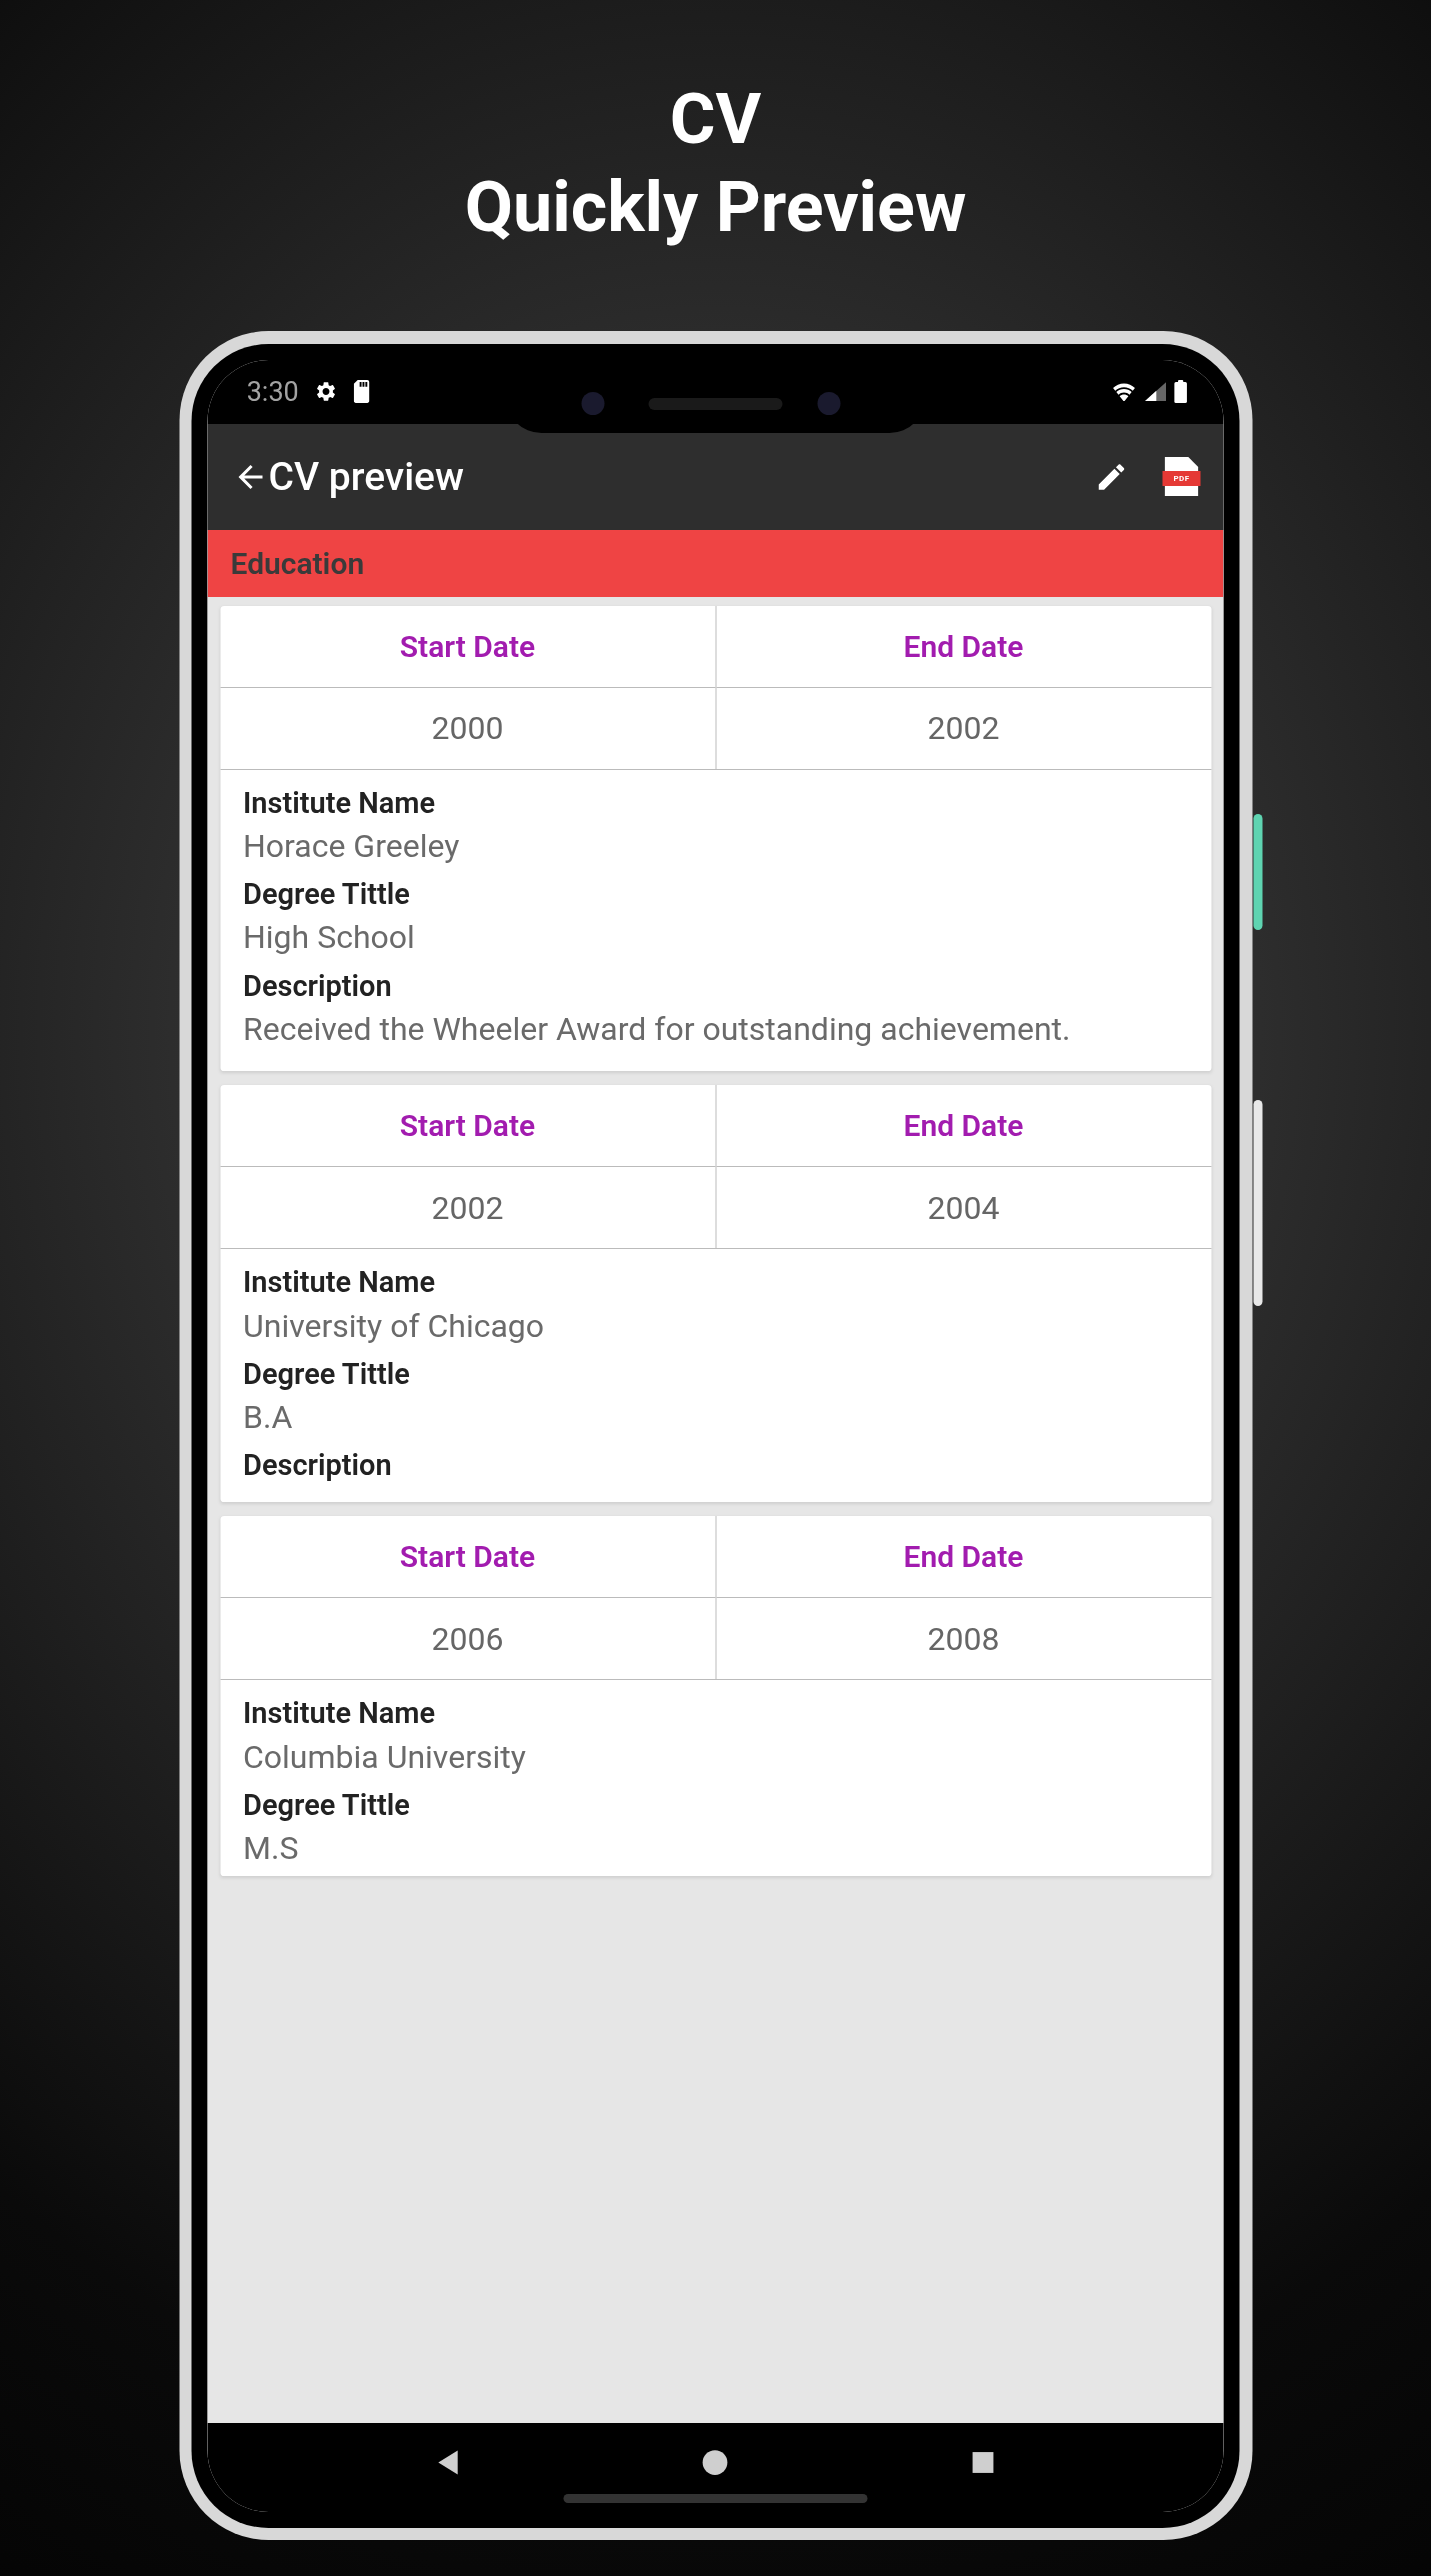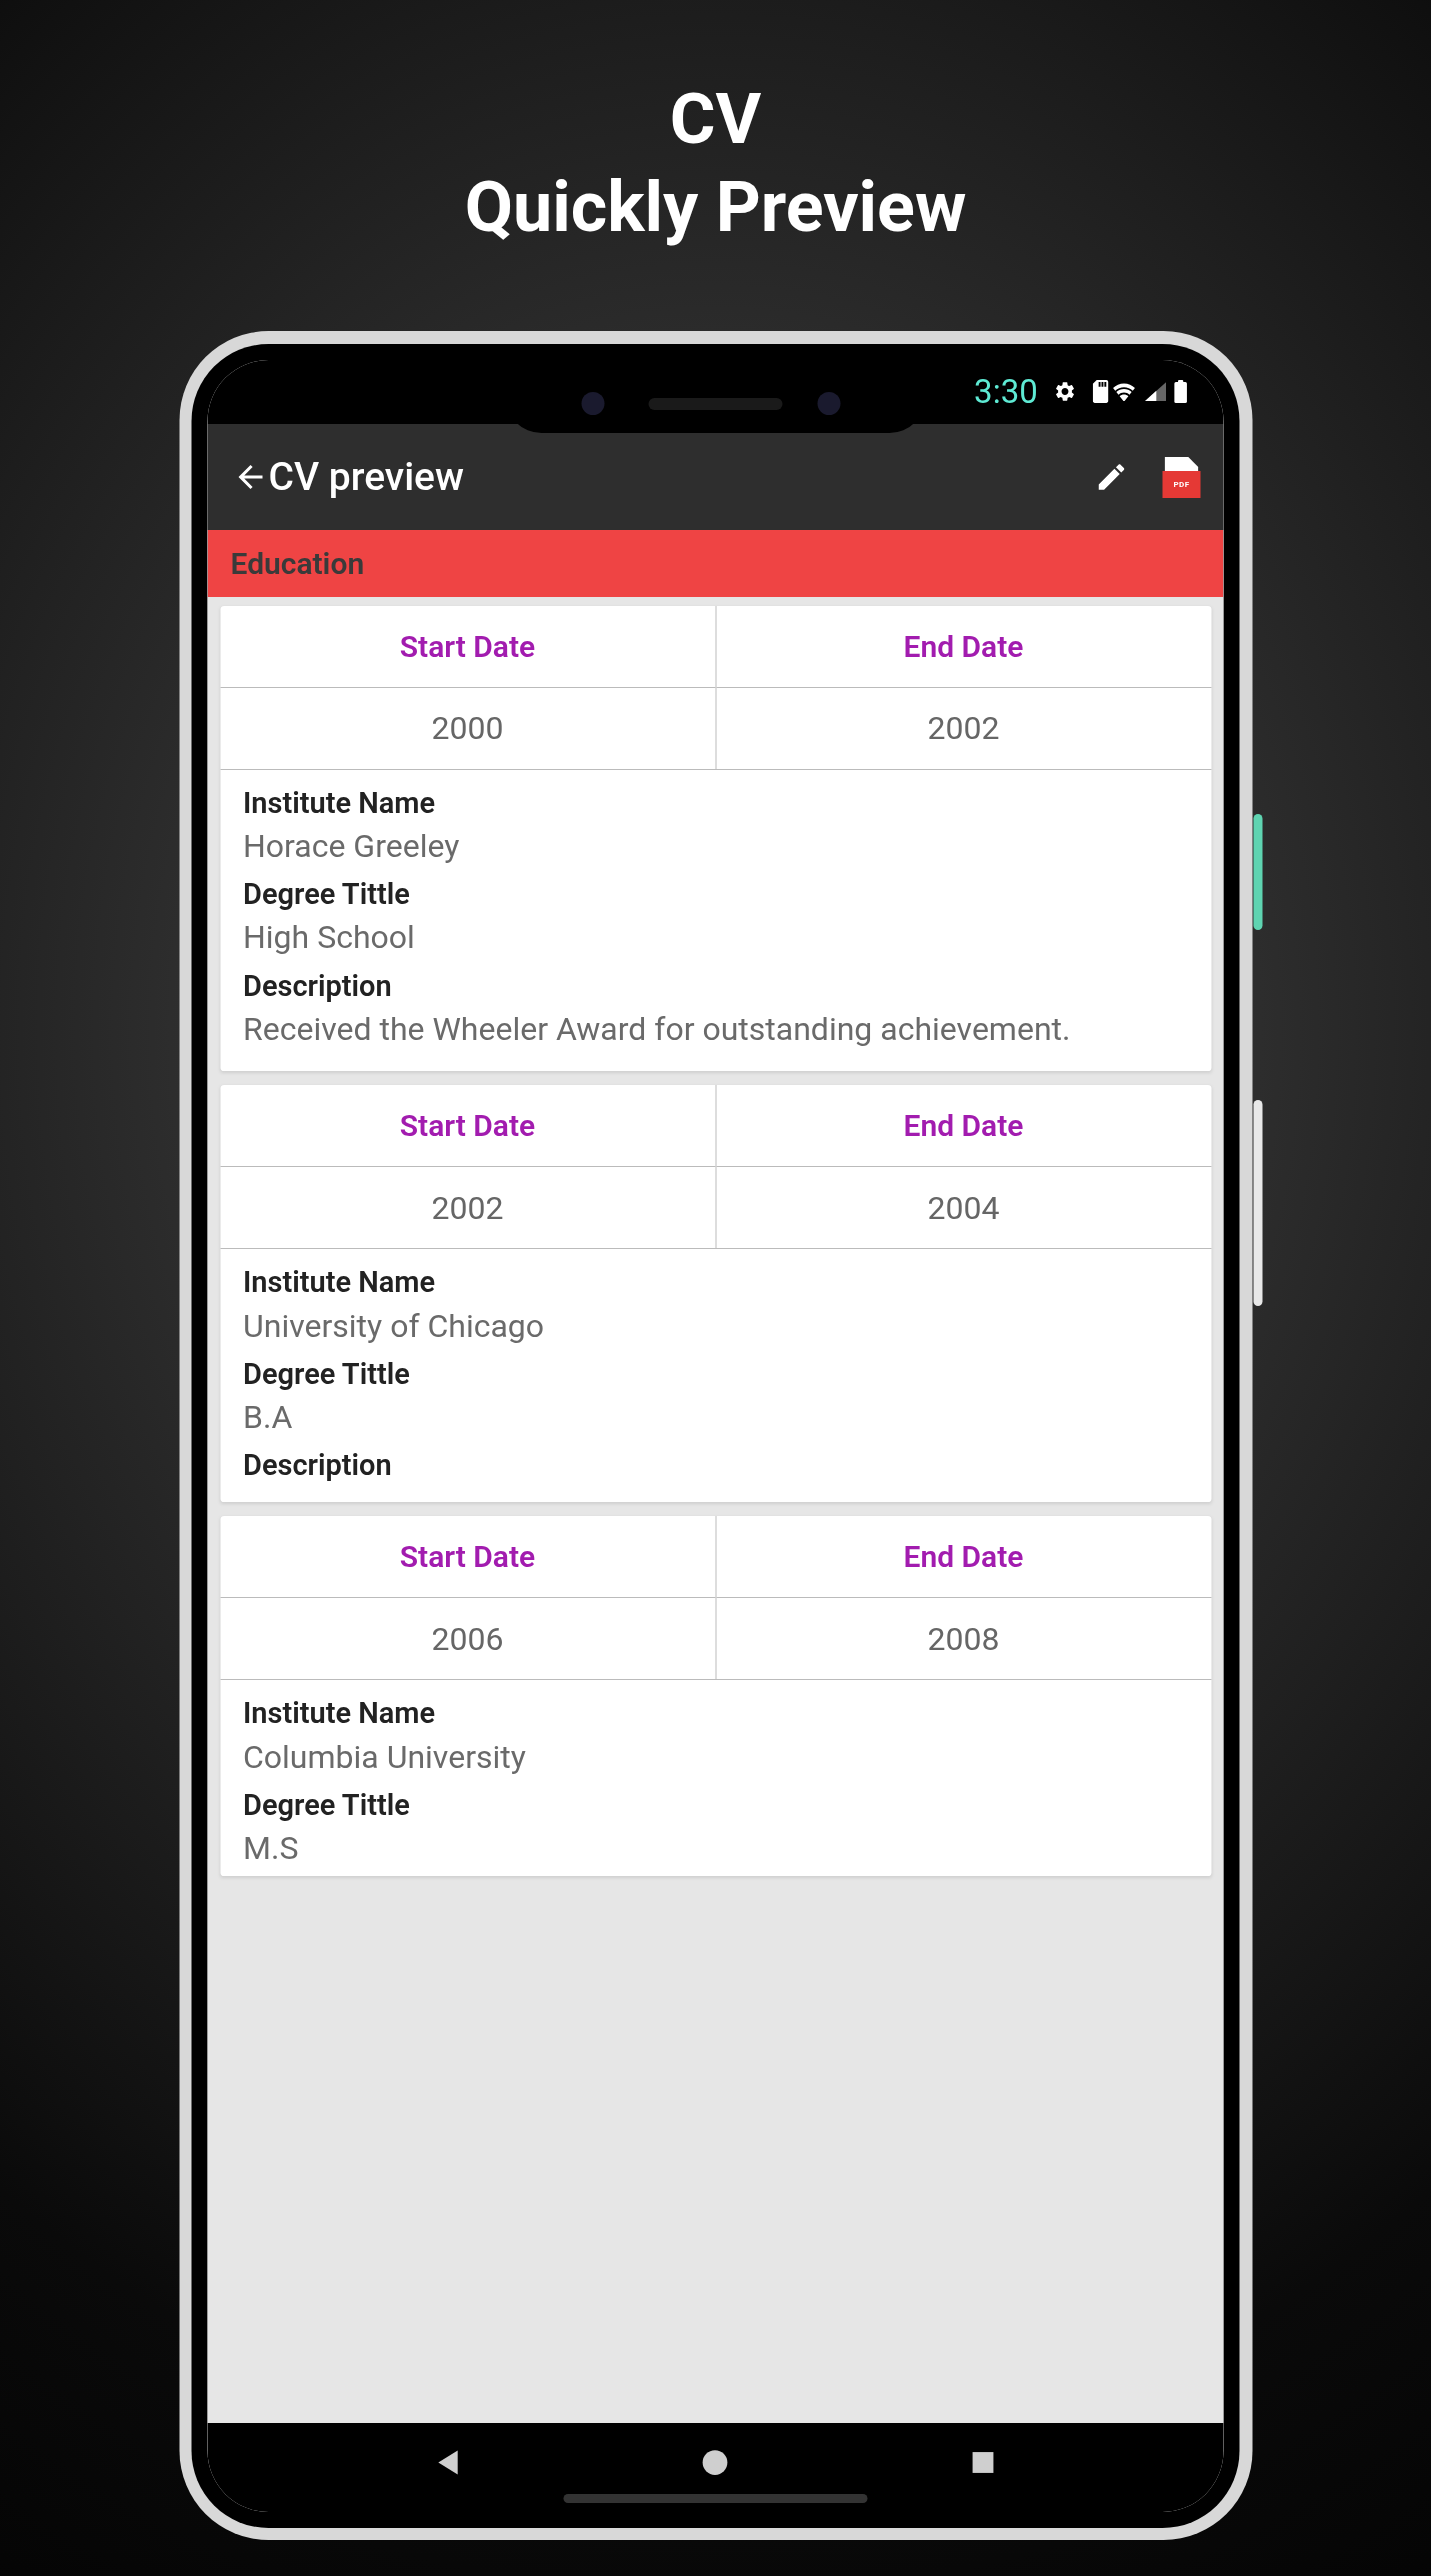--- a/index.html
+++ b/index.html
@@ -106,24 +106,24 @@
   border-radius: 4.5px;
   background: #5fd4b1;
 }
 .side-btn.power { top: 483px; height: 116px; }
 .side-btn.vol { top: 769px; height: 206px; background: #e8e8e8; }
 .statusbar {
   height: 64px;
   background: #000;
   display: flex;
   align-items: center;
-  justify-content: flex-end;
+  justify-content: space-between;
   padding: 0 32px 0 32px;
-  color: #5eead4;
-  font-size: 33px;
+  color: #a3a3a3;
+  font-size: 27px;
 }
 .statusbar .left { display: flex; align-items: center; gap: 16px; margin-left: 7.2px; }
 .statusbar .right { display: flex; align-items: center; gap: 7.2px; margin-right: 3.6px; }
 .appbar {
   height: 106px;
   background: #2e2e2e;
   display: flex;
   align-items: center;
   padding: 0 25px;
   color: #fff;
@@ -135,21 +135,21 @@
 }
 .appbar .actions { display: flex; align-items: center; gap: 36px; }
 .icon-back { width: 36px; height: 36px; display: flex; align-items: center; justify-content: center; cursor: pointer; }
 .icon-pencil { width: 34px; height: 34px; cursor: pointer; }
 .icon-pdf { width: 34px; height: 39px; position: relative; cursor: pointer; }
 .pdf-doc {
   width: 34px; height: 39px; background: #fff; position: relative;
   clip-path: polygon(0 0, 70% 0, 100% 26%, 100% 100%, 0 100%);
 }
 .pdf-label {
-  position: absolute; top: 14.3px; left: -1.8px; right: -1.8px; height: 27px;
+  position: absolute; top: 14.3px; left: -1.8px; right: -1.8px; height: 15px;
   background: #e53935; color: #fff; font-size: 8px; font-weight: 700;
   display: flex; align-items: center; justify-content: center;
   letter-spacing: 0.4px;
 }
 .content { background: #e6e6e6; height: calc(100% - 64px - 106px - 89px); overflow: hidden; }
 .section-header {
   padding: 16px 23px;
   font-size: 30px;
   font-weight: 600;
   color: #3a3a3a;

